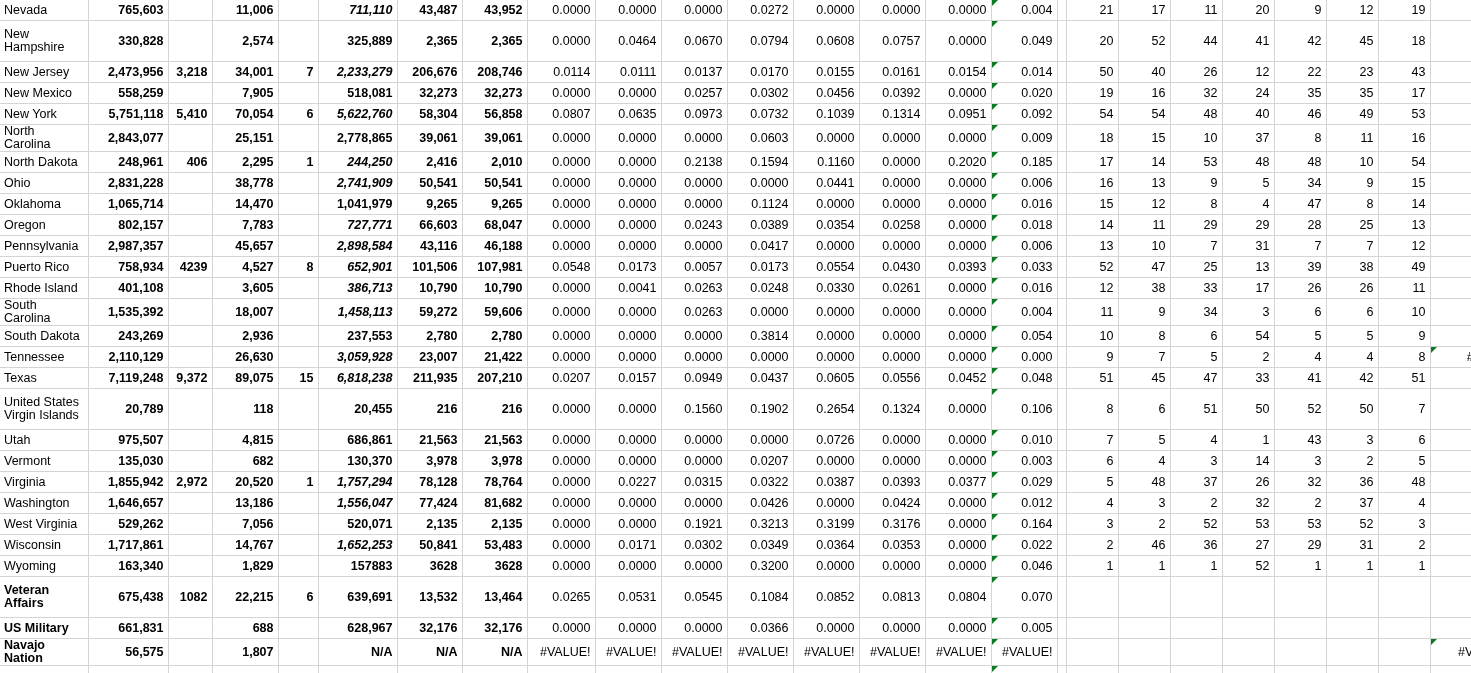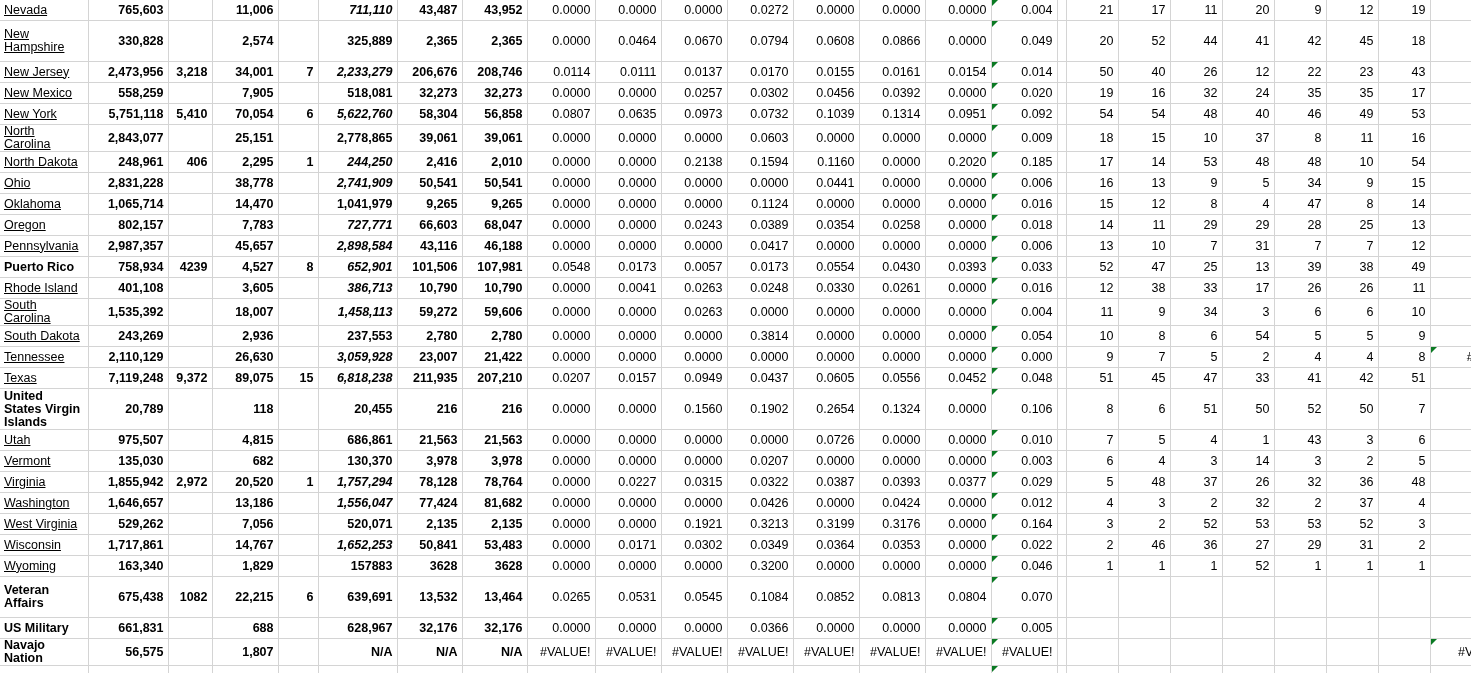--- a/index.html
+++ b/index.html
@@ -34,25 +34,24 @@
   }
   
   td.name{
     text-align:left;
     font-weight:bold;
     padding-left:1px;
     padding-right:2px;
     word-wrap:break-word;
   }
   td.name span.lnk{
-    text-decoration:underline;
     font-weight:normal;
   }
   td.name span.plainb{
-    font-weight:bold;
+    font-weight:normal;
   }
   td.name span.plain{
     font-weight:bold;
   }
   
   td.num{ text-align:right; font-weight:bold; }
   td.num.ital{ font-style:italic; }
   td.dec{ text-align:right; font-weight:normal; }
   td.rank{ text-align:right; font-weight:normal; }
   td.ratio{ text-align:right; font-weight:normal; }
@@ -145,21 +144,21 @@
           <td class="num">2,574</td>
           <td class="num"></td>
           <td class="num">325,889</td>
           <td class="num">2,365</td>
           <td class="num">2,365</td>
           <td class="dec">0.0000</td>
           <td class="dec">0.0464</td>
           <td class="dec">0.0670</td>
           <td class="dec">0.0794</td>
           <td class="dec">0.0608</td>
-          <td class="dec">0.0866</td>
+          <td class="dec">0.0757</td>
           <td class="dec">0.0000</td>
           <td class="dec errtri">0.049</td>
           <td class="sep"></td>
           <td class="rank">20</td>
           <td class="rank">52</td>
           <td class="rank">44</td>
           <td class="rank">41</td>
           <td class="rank">42</td>
           <td class="rank">45</td>
           <td class="rank">18</td>

